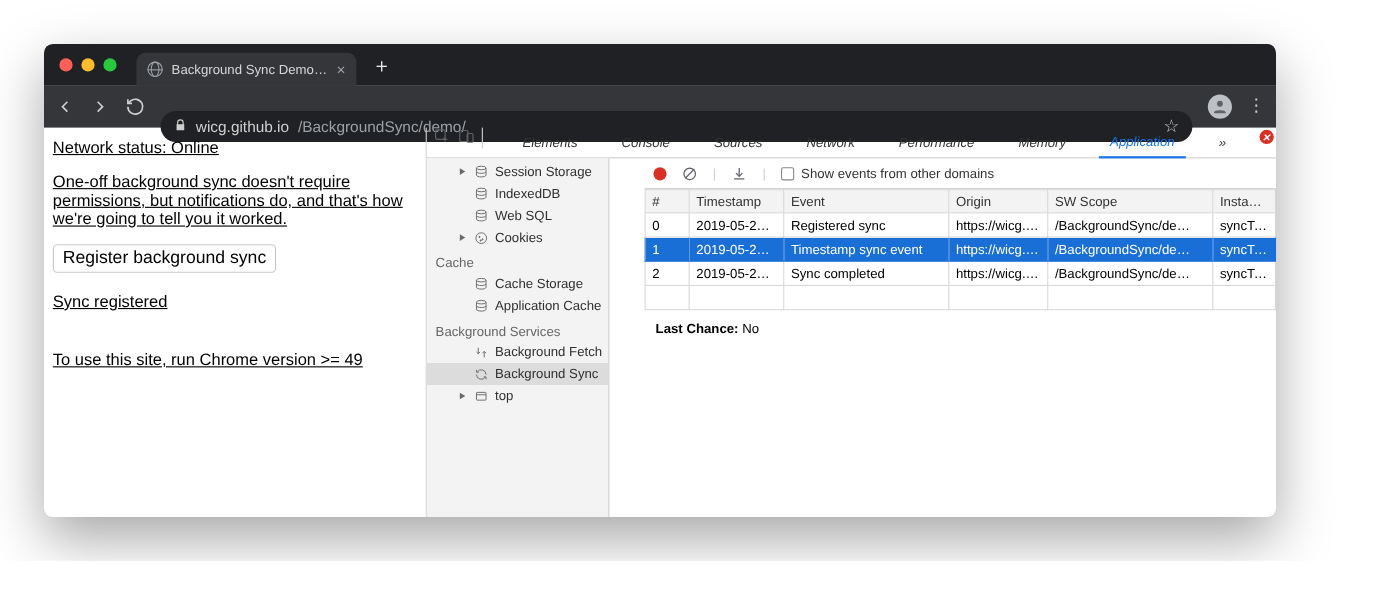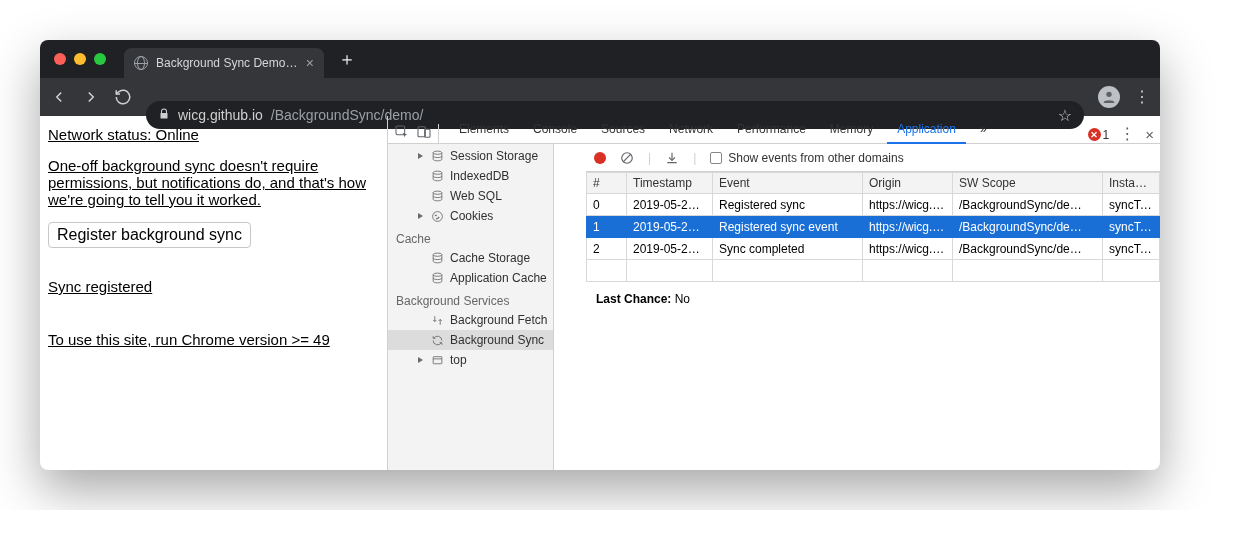--- a/index.html
+++ b/index.html
@@ -65,22 +65,22 @@
   .page{
     width:348px;padding:10px 8px;font-size:15px;color:#000;border-right:1px solid #d0d0d0;
   }
   .page p{margin:0 0 14px 0;text-decoration:underline;}
   .page button{
     font-size:16px;padding:3px 8px;background:#fff;border:1px solid #c7c7c7;border-radius:4px;
   }
   
   .devtools{flex:1;display:flex;flex-direction:column;min-width:0;}
   .dt-tabs{
-    height:28px;border-bottom:1px solid #d0d0d0;display:flex;align-items:flex-end;
-    padding:0 6px;gap:4px;font-size:12px;color:#333;
+    height:28px;border-bottom:1px solid #d0d0d0;display:flex;align-items:flex-start;
+    padding:0 6px;gap:20px;font-size:12px;color:#333;font-style:italic;
   }
   .dt-pick{display:flex;gap:6px;padding-right:6px;border-right:1px solid #d0d0d0;margin-right:6px;}
   .dt-pick svg{stroke:#5f6368;}
   .dt-tab{padding:0 10px;height:28px;display:flex;align-items:center;cursor:pointer;}
   .dt-tab.active{color:#1a73e8;border-bottom:2px solid #1a73e8;margin-bottom:-1px;}
   .dt-right{margin-left:auto;display:flex;align-items:center;gap:10px;}
   .err-badge{display:flex;align-items:center;gap:2px;}
   .err-badge .c{width:13px;height:13px;border-radius:50%;background:#d93025;display:flex;align-items:center;justify-content:center;color:#fff;font-size:9px;font-weight:bold;}
   .dt-body{flex:1;display:flex;min-height:0;gap:32px;}
   
@@ -171,21 +171,21 @@
     </div>
     <div class="menu-dots">⋮</div>
   </div>
 
   <div class="content">
 
     <div class="page">
       <p>Network status: Online</p>
       <p>One-off background sync doesn't require permissions, but notifications do, and that's how we're going to tell you it worked.</p>
       <button>Register background sync</button>
-      <p style="margin-top:30px">Sync registered</p>
+      <p style="margin-top:18px">Sync registered</p>
       <p style="margin-top:36px">To use this site, run Chrome version &gt;= 49</p>
     </div>
 
     <div class="devtools">
 
       <div class="dt-tabs">
         <div class="dt-pick">
           <span>
             <svg width="16" height="16" viewBox="0 0 24 24" fill="none" stroke-width="1.6">
                 <rect x="3" y="3" width="13" height="13" rx="2"></rect>
@@ -352,21 +352,21 @@
                   <td>0</td>
                   <td>2019-05-2…</td>
                   <td>Registered sync</td>
                   <td>https://wicg.…</td>
                   <td>/BackgroundSync/de…</td>
                   <td>syncTest</td>
                 </tr>
                 <tr class="sel">
                   <td>1</td>
                   <td>2019-05-2…</td>
-                  <td>Registered sync event</td>
+                  <td>Timestamp sync event</td>
                   <td>https://wicg.…</td>
                   <td>/BackgroundSync/de…</td>
                   <td>syncTest</td>
                 </tr>
                 <tr>
                   <td>2</td>
                   <td>2019-05-2…</td>
                   <td>Sync completed</td>
                   <td>https://wicg.…</td>
                   <td>/BackgroundSync/de…</td>

